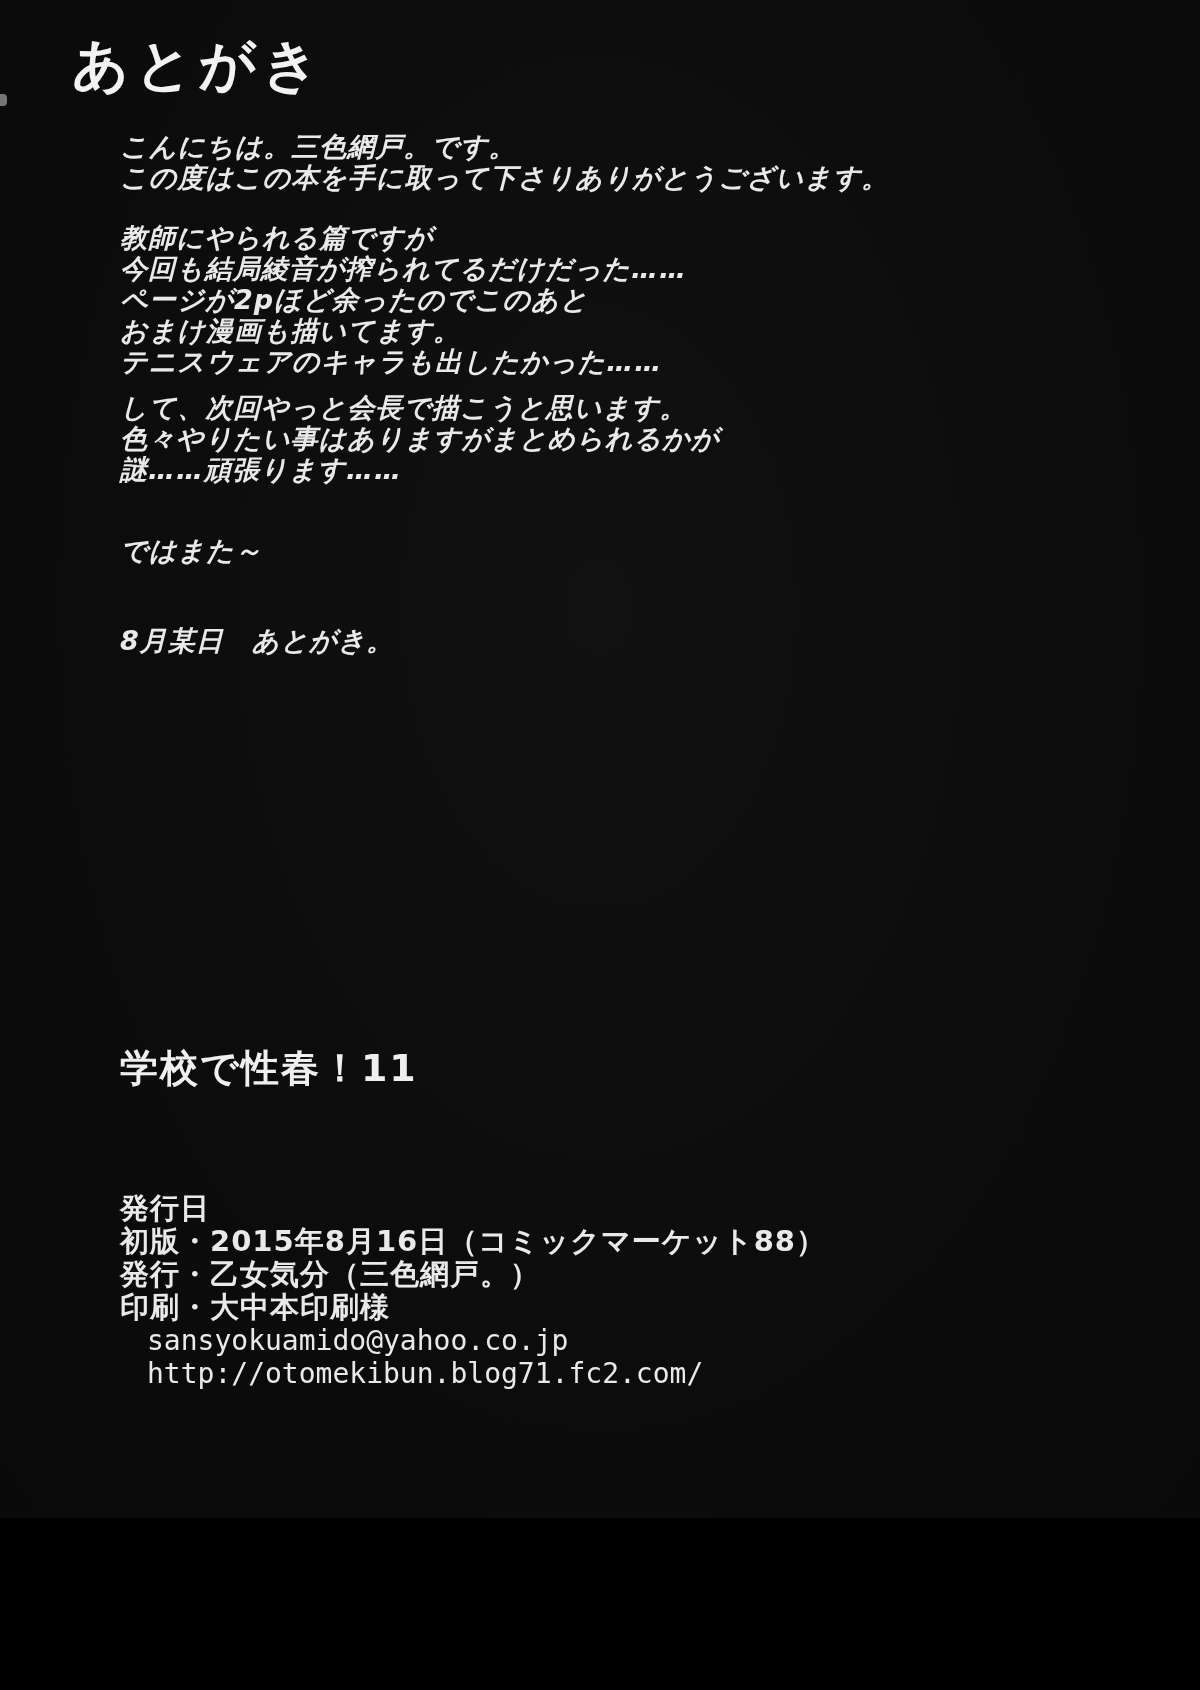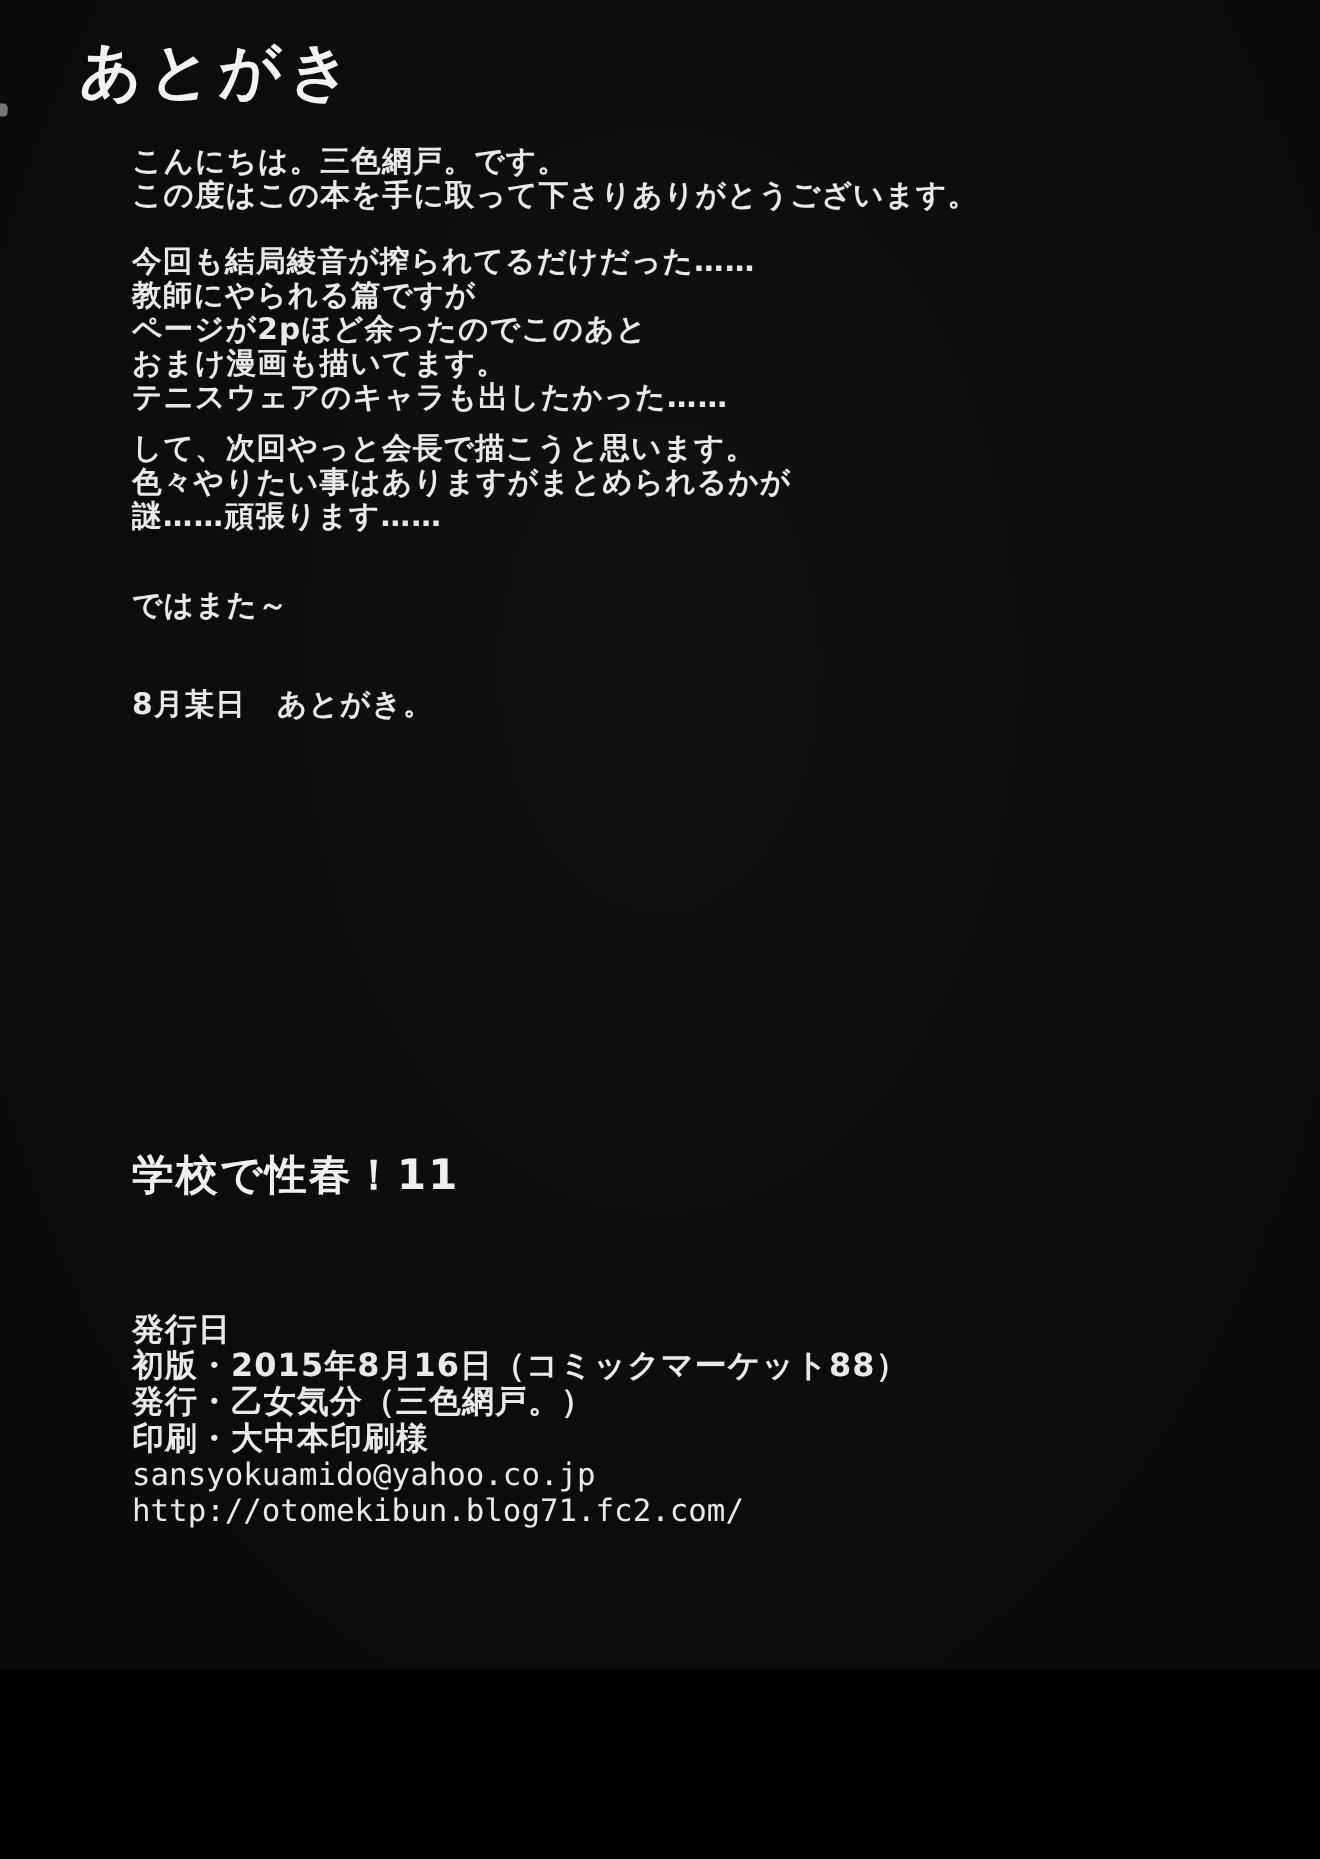--- a/index.html
+++ b/index.html
@@ -28,20 +28,21 @@
   }
   .block {
     position: absolute;
     left: 120px;
     font-size: 27px;
     font-weight: 600;
     line-height: 31px;
     letter-spacing: 1px;
     color: #e9e9e9;
     white-space: nowrap;
+    font-style: italic;
   }
   .para1 { top: 131px; }
   .para2 { top: 222px; }
   .para3 { top: 392px; }
   .closing { top: 535px; }
   .signature { top: 625px; }
   .book-title {
     position: absolute;
     left: 120px;
     top: 1043px;
@@ -59,20 +60,21 @@
     line-height: 33px;
     letter-spacing: 1px;
     white-space: nowrap;
     color: #e9e9e9;
   }
   .colophon .mono {
     font-family: "DejaVu Sans Mono", monospace;
     font-weight: normal;
     font-size: 28px;
     letter-spacing: 0;
+    margin-left: 27px;
   }
   .notices {
     position: absolute;
     left: 118px;
     top: 1440px;
     font-size: 29px;
     font-weight: 600;
     line-height: 34px;
     letter-spacing: 0.5px;
     white-space: nowrap;
@@ -107,22 +109,22 @@
   <div class="scan-speck"></div>
 
   <div class="heading">あとがき</div>
 
   <div class="block para1">
     <div>こんにちは。三色網戸。です。</div>
     <div>この度はこの本を手に取って下さりありがとうございます。</div>
   </div>
 
   <div class="block para2">
+    <div>教師にやられる篇ですが</div>
     <div>今回も結局綾音が搾られてるだけだった……</div>
-    <div>教師にやられる篇ですが</div>
     <div>ページが2pほど余ったのでこのあと</div>
     <div>おまけ漫画も描いてます。</div>
     <div>テニスウェアのキャラも出したかった……</div>
   </div>
 
   <div class="block para3">
     <div>して、次回やっと会長で描こうと思います。</div>
     <div>色々やりたい事はありますがまとめられるかが</div>
     <div>謎……頑張ります……</div>
   </div>

